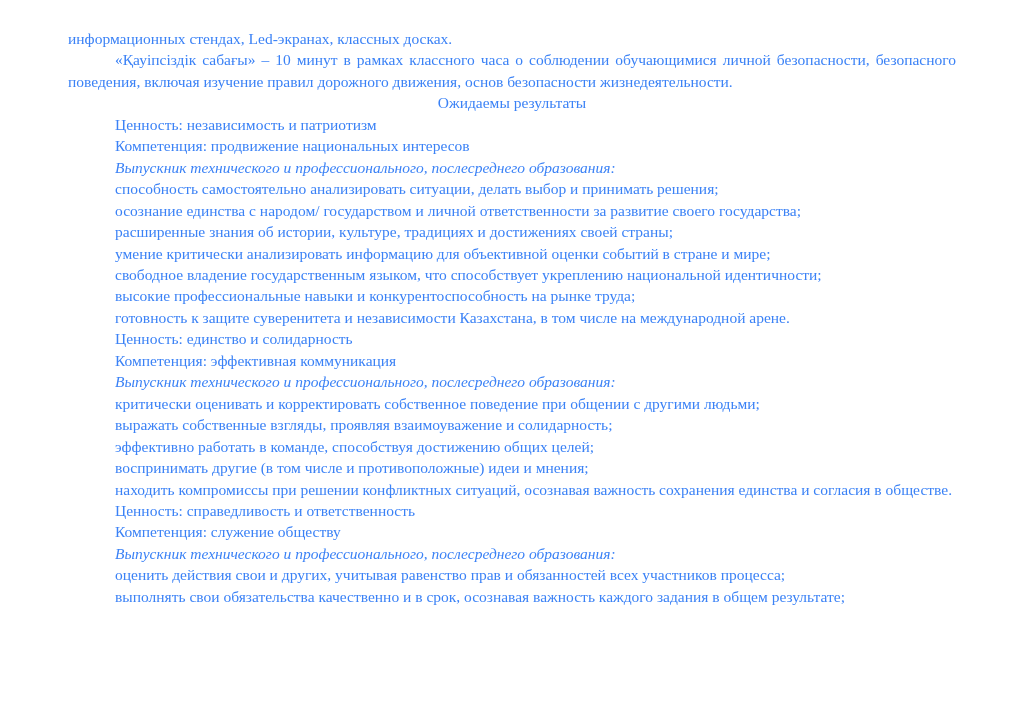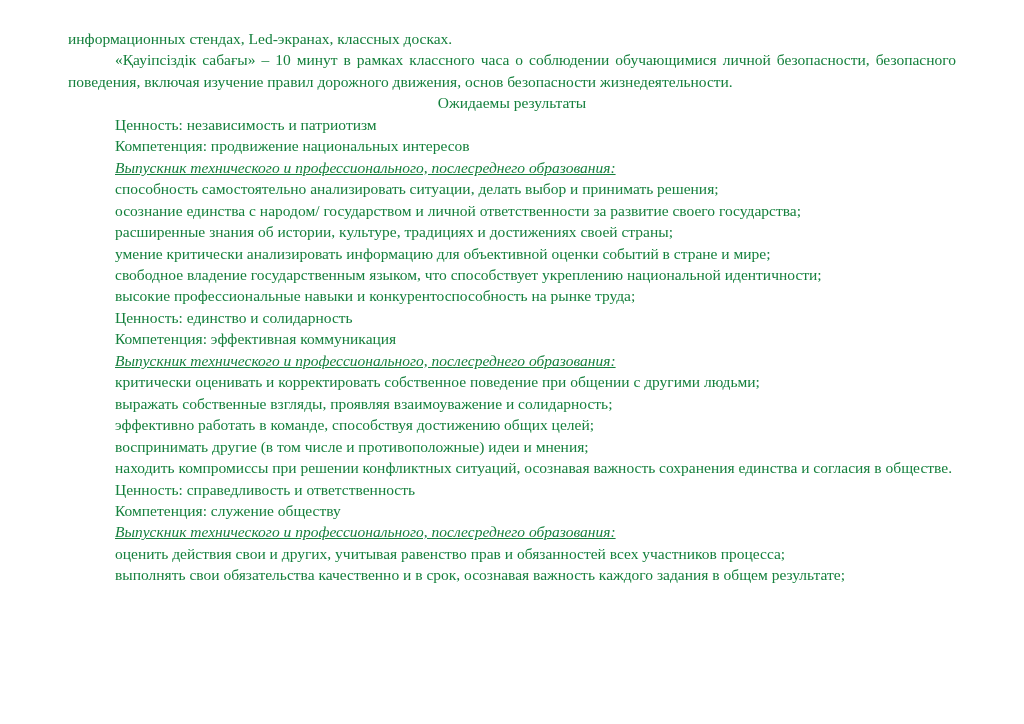--- a/index.html
+++ b/index.html
@@ -10,48 +10,49 @@
   .page {
     width: 1024px;
     height: 724px;
     box-sizing: border-box;
     background: #ffffff;
     padding: 28px 68px 0 68px;
     overflow: hidden;
     font-family: "Liberation Serif", "DejaVu Serif", serif;
     font-size: 15.5px;
     line-height: 21.45px;
-    color: #15803d;
+    color: #3b82f6;
   }
   .page p {
     margin: 0;
     text-align: justify;
   }
   .indent { text-indent: 47px; }
   .center { text-align: center !important; text-indent: 0; }
   .b { font-weight: normal; }
-  .i { font-style: italic; text-decoration: underline; }
+  .i { font-style: italic; }
 </style>
 </head>
 <body>
 
 <div class="page">
   <p>информационных стендах, Led-экранах, классных досках.</p>
   <p class="indent">«Қауіпсіздік сабағы» – 10 минут в рамках классного часа о соблюдении обучающимися личной безопасности, безопасного поведения, включая изучение правил дорожного движения, основ безопасности жизнедеятельности.</p>
   <p class="center b">Ожидаемы результаты</p>
 
   <p class="indent b">Ценность: независимость и патриотизм</p>
   <p class="indent">Компетенция: продвижение национальных интересов</p>
   <p class="indent i">Выпускник технического и профессионального, послесреднего образования:</p>
   <p class="indent">способность самостоятельно анализировать ситуации, делать выбор и принимать решения;</p>
   <p class="indent">осознание единства с народом/ государством и личной ответственности за развитие своего государства;</p>
   <p class="indent">расширенные знания об истории, культуре, традициях и достижениях своей страны;</p>
   <p class="indent">умение критически анализировать информацию для объективной оценки событий в стране и мире;</p>
   <p class="indent">свободное владение государственным языком, что способствует укреплению национальной идентичности;</p>
   <p class="indent">высокие профессиональные навыки и конкурентоспособность на рынке труда;</p>
+  <p class="indent">готовность к защите суверенитета и независимости Казахстана, в том числе на международной арене.</p>
 
   <p class="indent b">Ценность: единство и солидарность</p>
   <p class="indent">Компетенция: эффективная коммуникация</p>
   <p class="indent i">Выпускник технического и профессионального, послесреднего образования:</p>
   <p class="indent">критически оценивать и корректировать собственное поведение при общении с другими людьми;</p>
   <p class="indent">выражать собственные взгляды, проявляя взаимоуважение и солидарность;</p>
   <p class="indent">эффективно работать в команде, способствуя достижению общих целей;</p>
   <p class="indent">воспринимать другие (в том числе и противоположные) идеи и мнения;</p>
   <p class="indent">находить компромиссы при решении конфликтных ситуаций, осознавая важность сохранения единства и согласия в обществе.</p>
 

